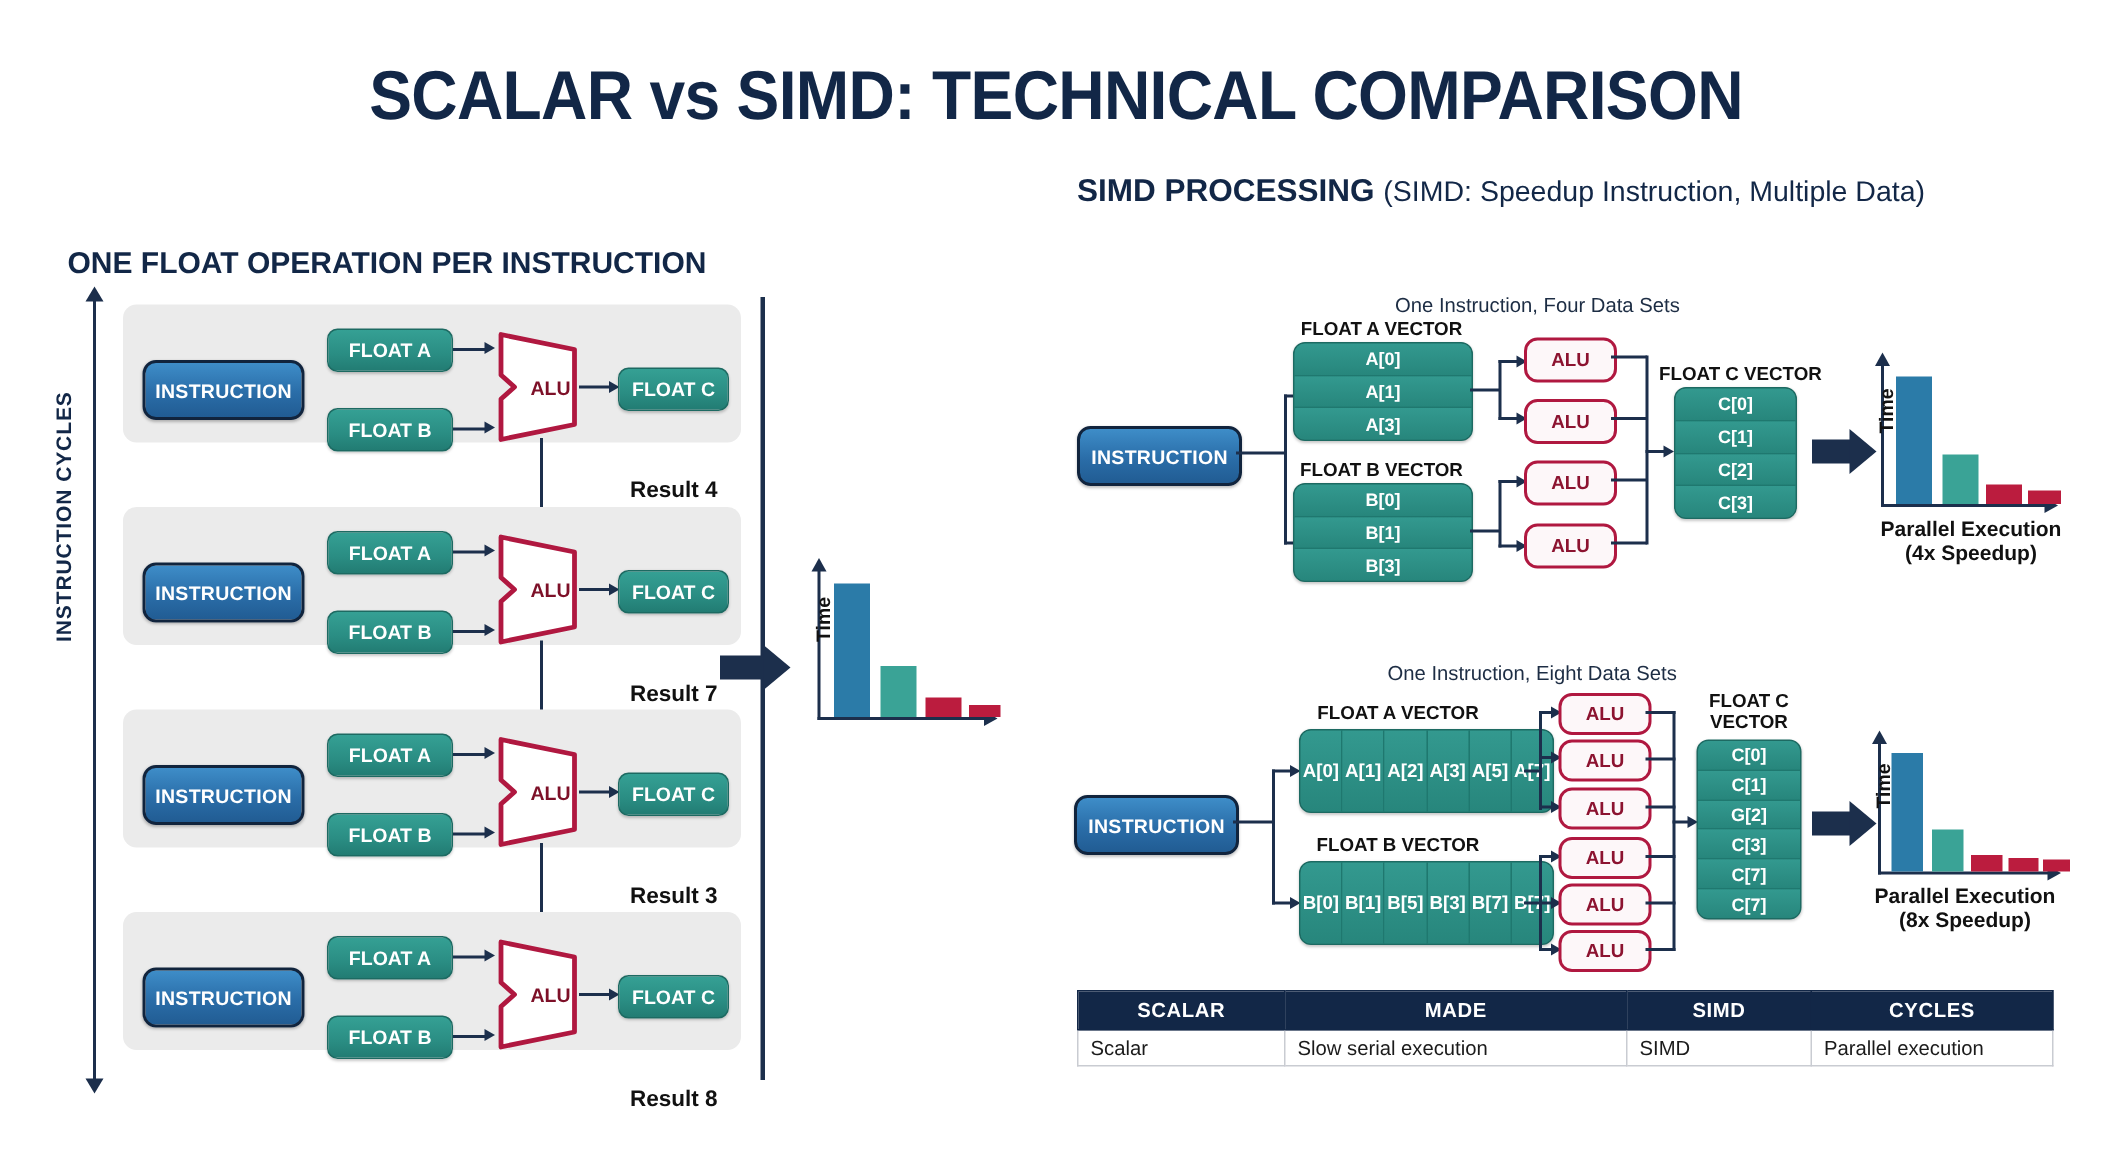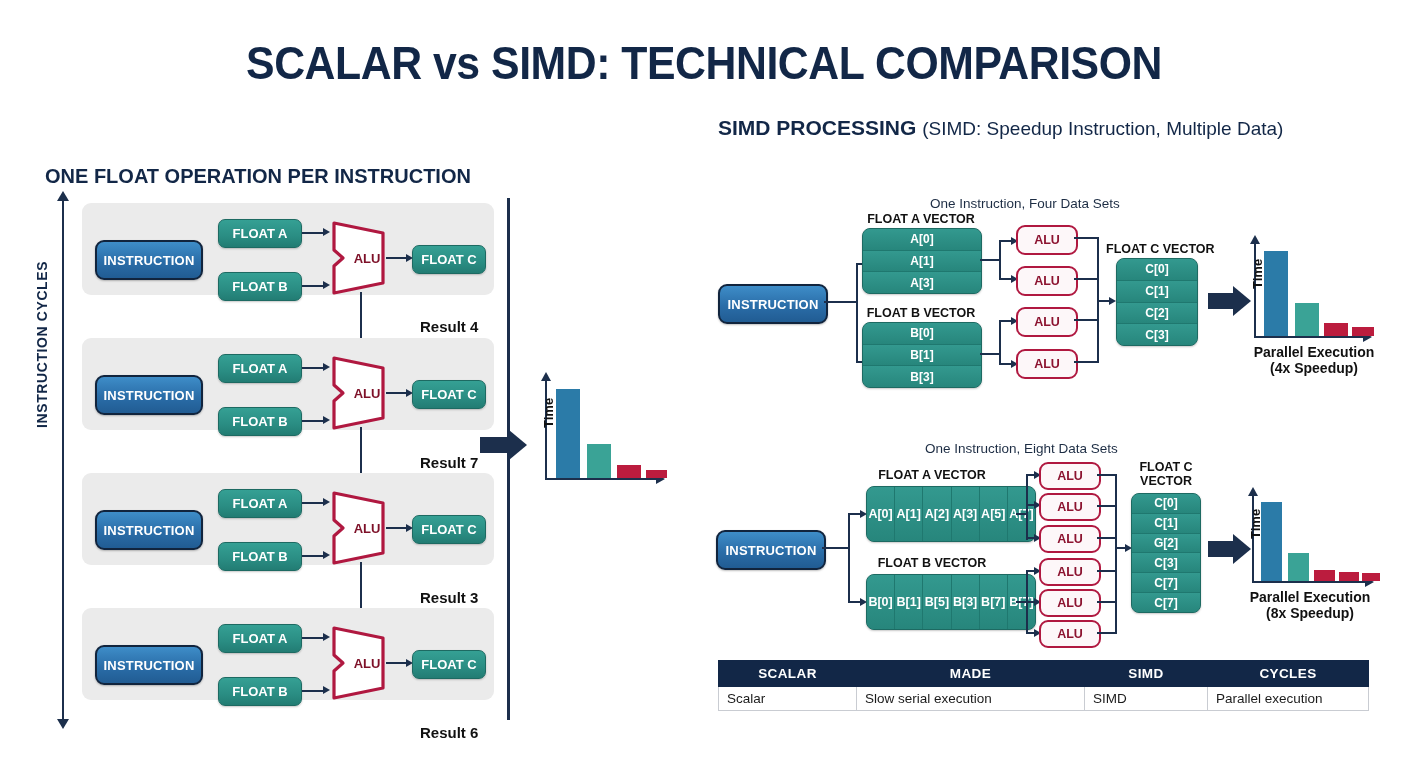--- a/index.html
+++ b/index.html
@@ -228,21 +228,21 @@
   <div class="arrow-r" style="left:323px;top:686px;"></div>
   <div class="alu-shape" style="left:331px;top:624px;">
     <svg width="62" height="78" viewBox="0 0 62 78">
         <path d="M3 4 L52 14 L52 64 L3 74 L3 47 L12 39 L3 31 Z" fill="#ffffff" stroke="#b01840" stroke-width="3.2" stroke-linejoin="round"></path>
       </svg>
     <div class="lab">ALU</div>
   </div>
   <div class="ln" style="left:386px;top:662px;width:22px;height:2px;"></div>
   <div class="arrow-r" style="left:406px;top:658.5px;"></div>
   <div class="float-box" style="left:412px;top:650px;width:72px;height:27px;">FLOAT C</div>
-  <div class="result-lab" style="left:420px;top:724px;">Result 6</div>
+  <div class="result-lab" style="left:420px;top:724px;">Result 8</div>
 
   <div class="bigarrow" style="left:480px;top:437px;width:30px;"></div>
 
   <div class="chart" style="left:545px;top:380px;width:120px;height:100px;">
     <div class="yax" style="height:100px;"></div>
     <div class="xax" style="width:112px;"></div>
     <div class="ylab" style="left:-4px;top:48px;">Time</div>
     <div class="bar" style="left:11px;width:24px;height:89px;background:#2b7ba8;"></div>
     <div class="bar" style="left:42px;width:24px;height:34px;background:#3aa396;"></div>
     <div class="bar" style="left:72px;width:24px;height:13px;background:#bb1c3e;"></div>

